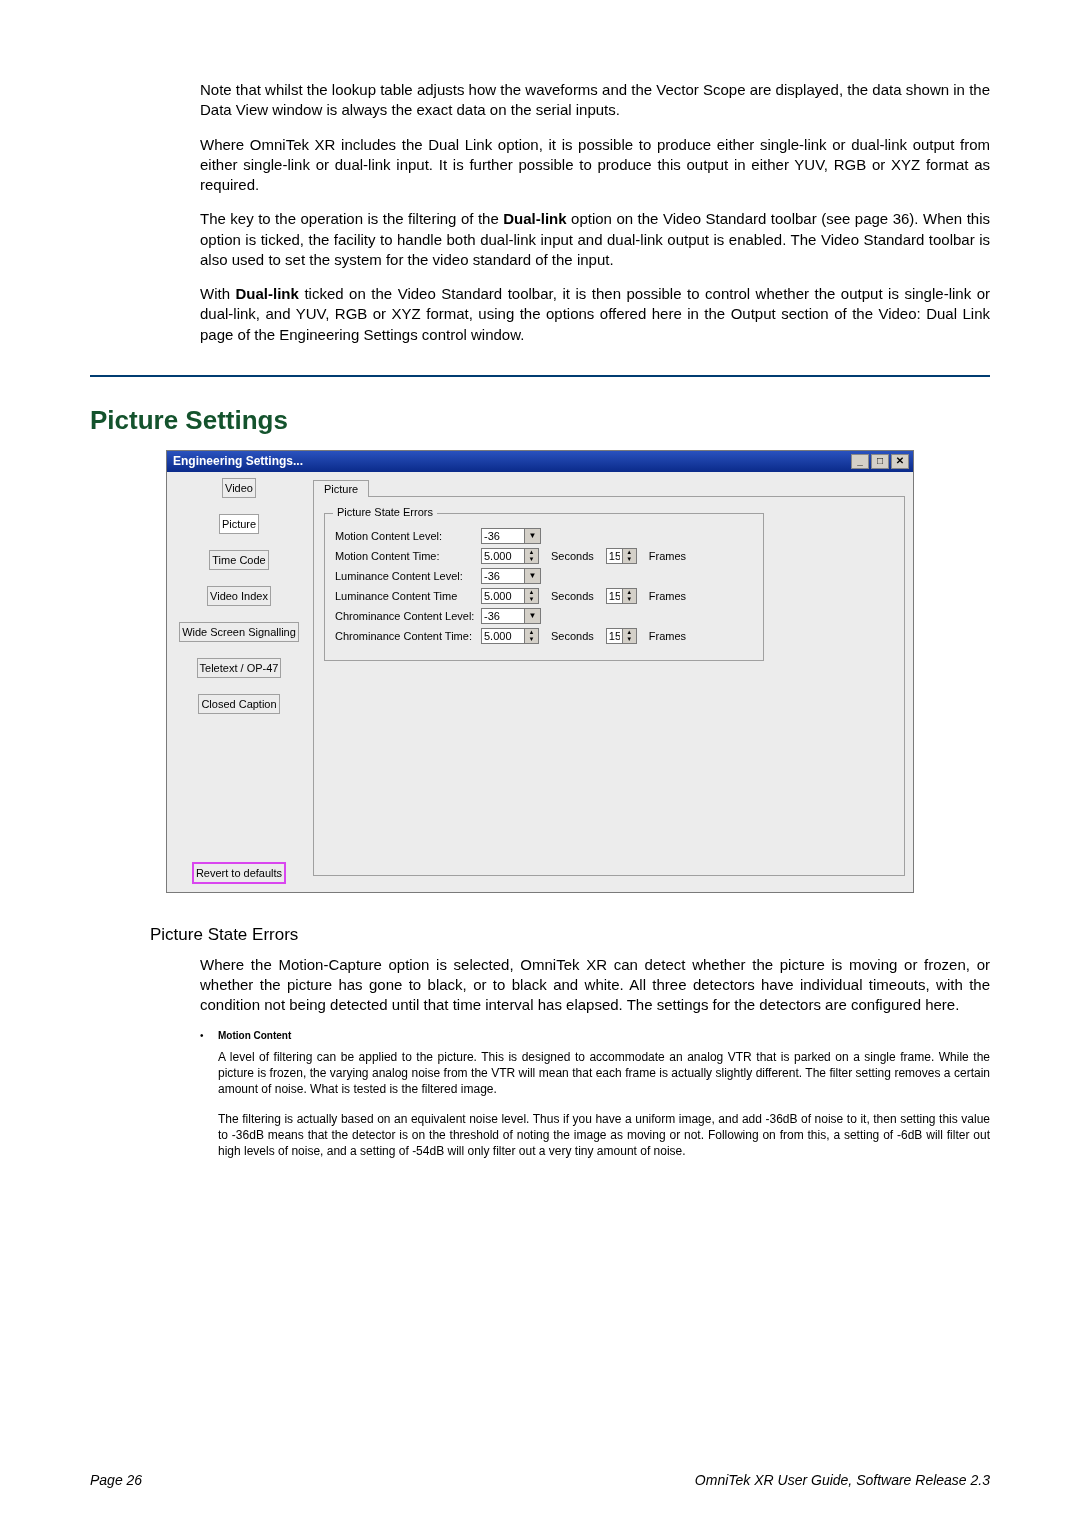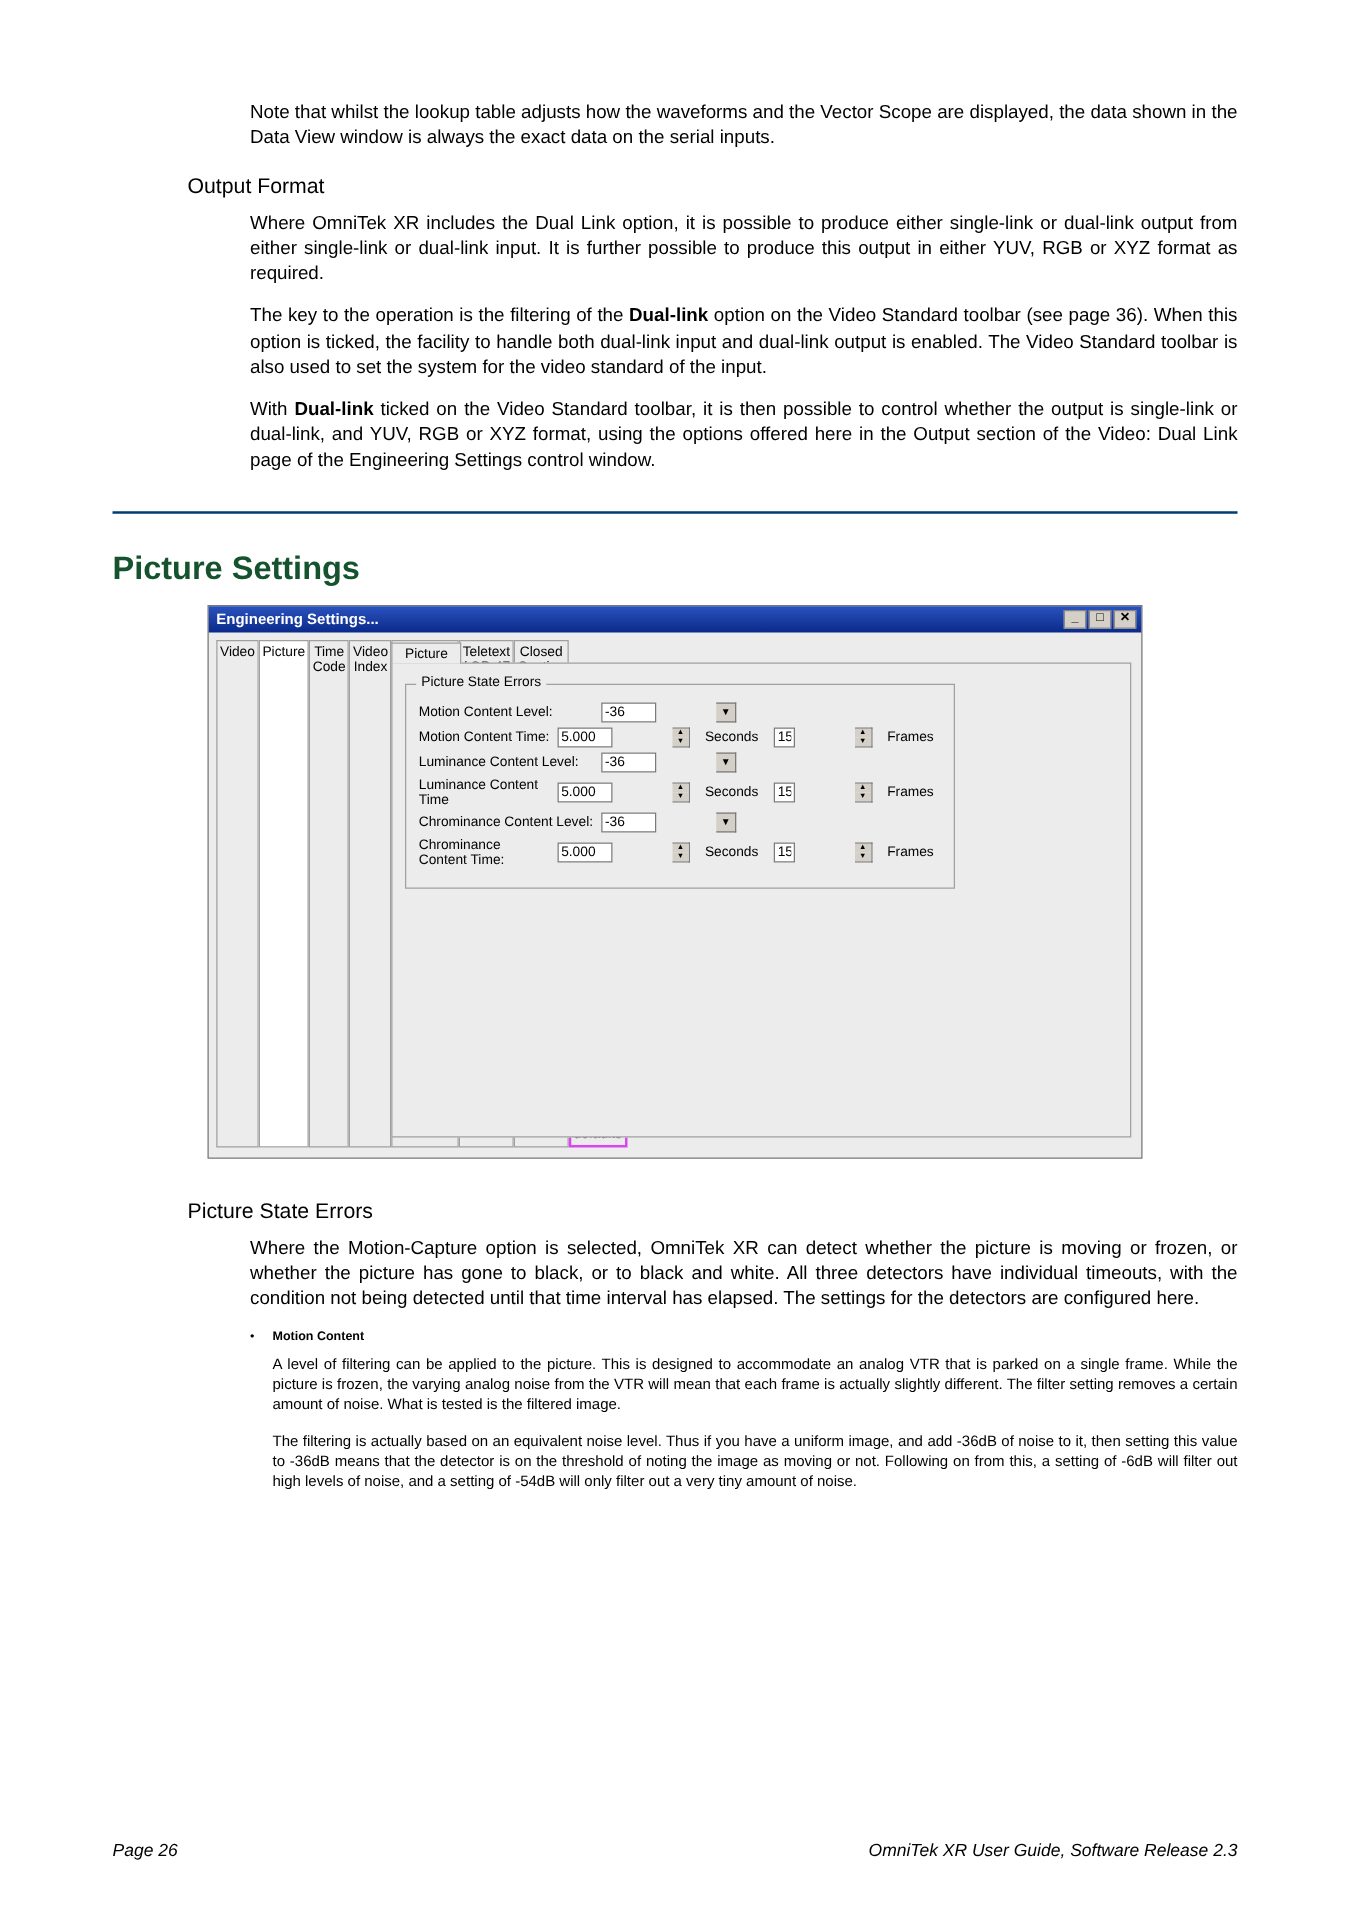--- a/index.html
+++ b/index.html
@@ -96,22 +96,23 @@
   }
   .win-body {
     display: flex;
     padding: 6px 8px 8px 6px;
     gap: 8px;
     min-height: 420px;
   }
   .sidebar {
     width: 132px;
     display: flex;
-    flex-direction: row;
-    gap: 0;
+    flex-direction: column;
+    gap: 16px;
+    align-items: center;
   }
   .side-item {
     border: 1px solid #a0a0a0;
     background: #ececec;
     font-size: 11px;
     text-align: center;
     padding: 3px 2px;
     cursor: pointer;
   }
   .side-item.selected {
@@ -167,21 +168,20 @@
     display: flex;
     align-items: center;
     font-size: 11px;
     margin: 4px 0;
     gap: 6px;
   }
   .flabel { width: 140px; }
   .combo, .spin {
     display: flex;
     align-items: stretch;
-    gap: 48px;
   }
   .combo input, .spin input {
     width: 44px;
     font-size: 11px;
     padding: 1px 2px;
     border: 1px solid #7a7a7a;
     background: #fff;
   }
   .combo .cbtn {
     width: 16px;
@@ -208,21 +208,20 @@
   .unit { font-size: 11px; margin: 0 6px; }
   .spin.small input { width: 17px; }
 </style>
 </head>
 <body>
 
 <div class="page">
 
   <p class="body-para">Note that whilst the lookup table adjusts how the waveforms and the Vector Scope are displayed, the data shown in the Data View window is always the exact data on the serial inputs.</p>
 
-  <div class="h2">Output Format</div>
   <p class="body-para">Where OmniTek XR includes the Dual Link option, it is possible to produce either single-link or dual-link output from either single-link or dual-link input. It is further possible to produce this output in either YUV, RGB or XYZ format as required.</p>
   <p class="body-para">
     <span>The key to the operation is the filtering of the </span><b>Dual-link</b><span> option on the Video Standard toolbar (see page 36). When this option is ticked, the facility to handle both dual-link input and dual-link output is enabled. The Video Standard toolbar is also used to set the system for the video standard of the input.</span>
   </p>
   <p class="body-para">
     <span>With </span><b>Dual-link</b><span> ticked on the Video Standard toolbar, it is then possible to control whether the output is single-link or dual-link, and YUV, RGB or XYZ format, using the options offered here in the Output section of the Video: Dual Link page of the Engineering Settings control window.</span>
   </p>
 
   <hr class="rule">
   <div class="h1">Picture Settings</div>

